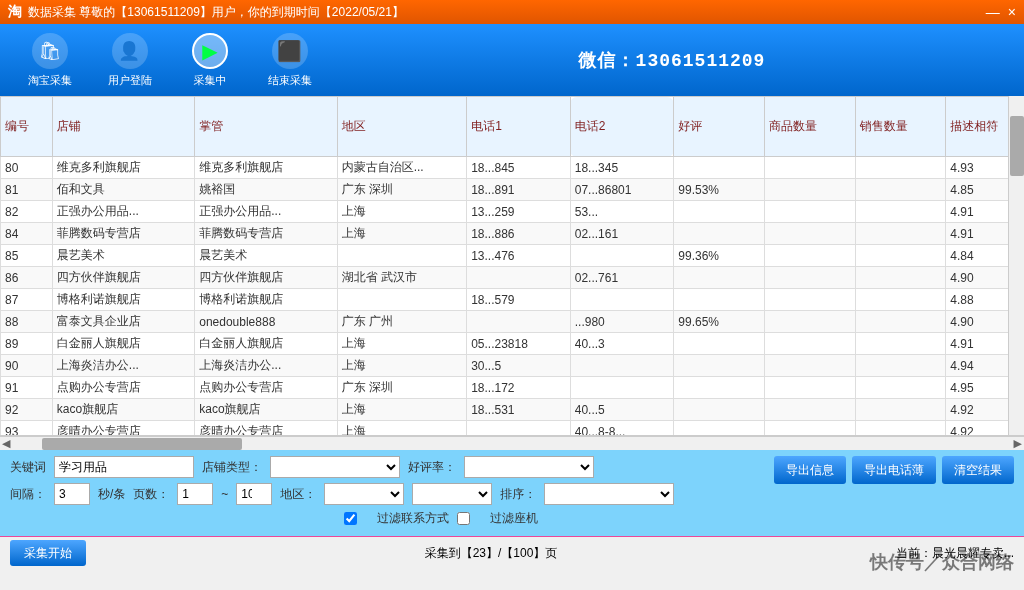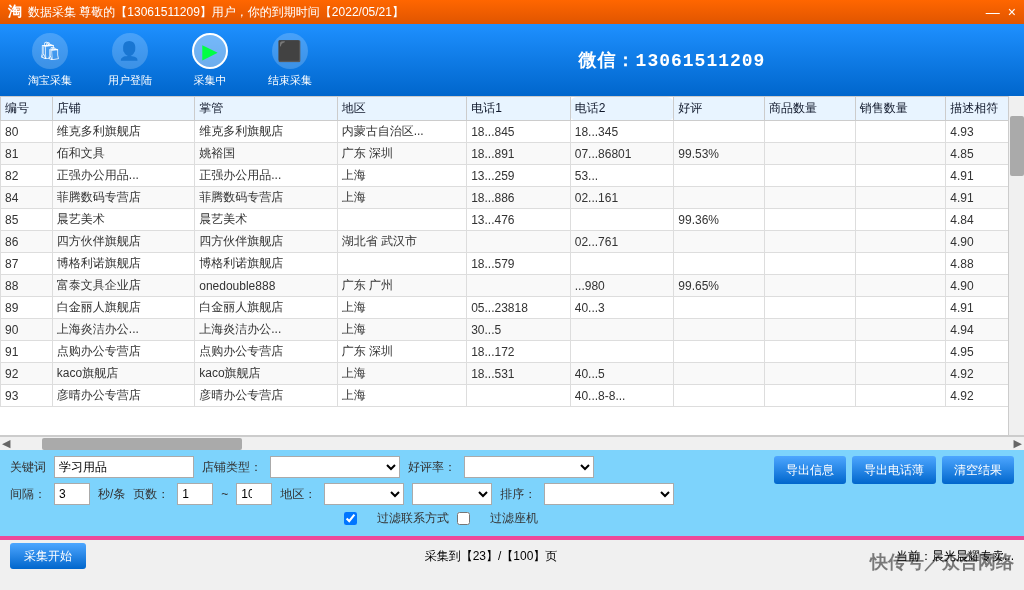--- a/index.html
+++ b/index.html
@@ -95,24 +95,24 @@
     table {
       width: 100%;
       border-collapse: collapse;
       table-layout: fixed;
     }
     thead tr {
       background: #e8f4ff;
     }
     th {
       border: 1px solid #ccc;
-      padding: 3px 4px;
+      padding: 21px 4px;
       text-align: left;
       font-weight: normal;
-      color: #0f172a;
+      color: #7f1d1d;
       font-size: 12px;
       white-space: nowrap;
       overflow: hidden;
     }
     td {
       border: 1px solid #ddd;
       padding: 2px 4px;
       font-size: 12px;
       color: #333;
       white-space: nowrap;
@@ -218,21 +218,21 @@
       border-radius: 3px;
       height: 26px;
     }
     
     #status-bar {
       background: #f0f0f0;
       padding: 3px 10px;
       display: flex;
       align-items: center;
       justify-content: space-between;
-      border-top: 4px solid #ec4899;
+      border-top: 1px solid #ec4899;
       font-size: 12px;
     }
     .checkbox-label {
       display: flex;
       align-items: center;
       gap: 20px;
       font-size: 12px;
       color: #333;
     }
     #controls-wrapper {

